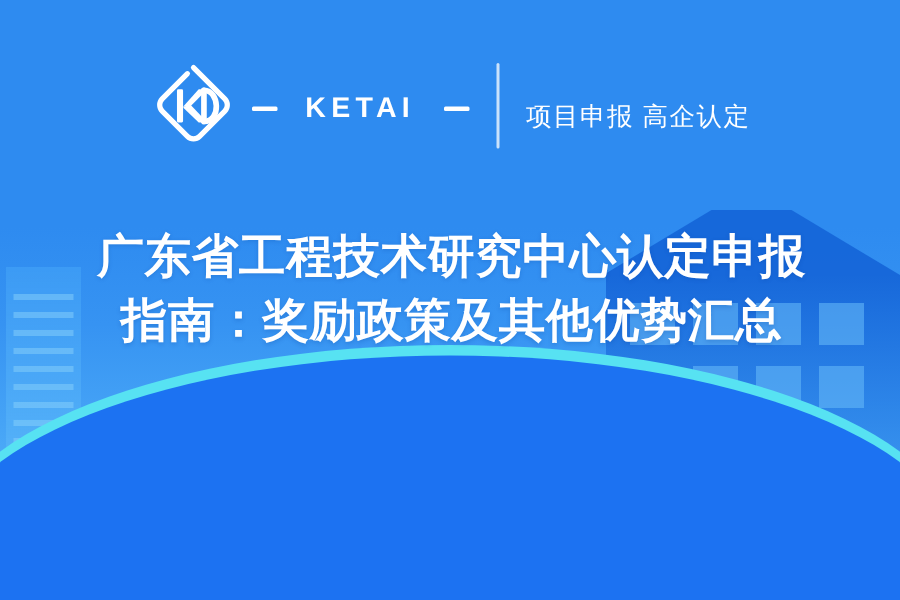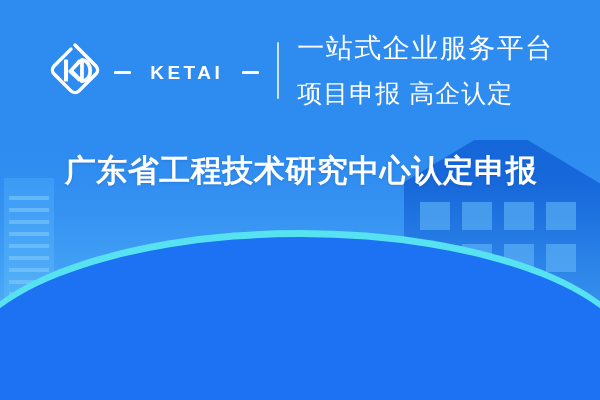--- a/index.html
+++ b/index.html
@@ -137,21 +137,21 @@
   }
   .tagline-main {
     color: #ffffff;
     font-size: 27px;
     font-weight: 400;
     letter-spacing: 1.5px;
     white-space: nowrap;
   }
   .tagline-sub {
     color: #ffffff;
-    font-size: 25px;
+    font-size: 17px;
     font-weight: 400;
     letter-spacing: 1px;
     margin-top: 16px;
     white-space: nowrap;
   }
 
   
   .title-block {
     position: absolute;
     left: 1px;
@@ -286,22 +286,22 @@
           <span class="logo-dash"></span>
           <span class="logo-en">KETAI</span>
           <span class="logo-dash"></span>
         </div>
       </div>
     </div>
 
     <div class="divider"></div>
 
     <div class="tagline">
-      <div class="tagline-main">一站式企业服务平台</div>
       <div class="tagline-sub">项目申报 高企认定</div>
     </div>
   </div>
 
   <div class="title-block">
     <div class="title-line">广东省工程技术研究中心认定申报</div>
+    <div class="title-line">指南：奖励政策及其他优势汇总</div>
   </div>
 
 </div>
 
 </body></html>

